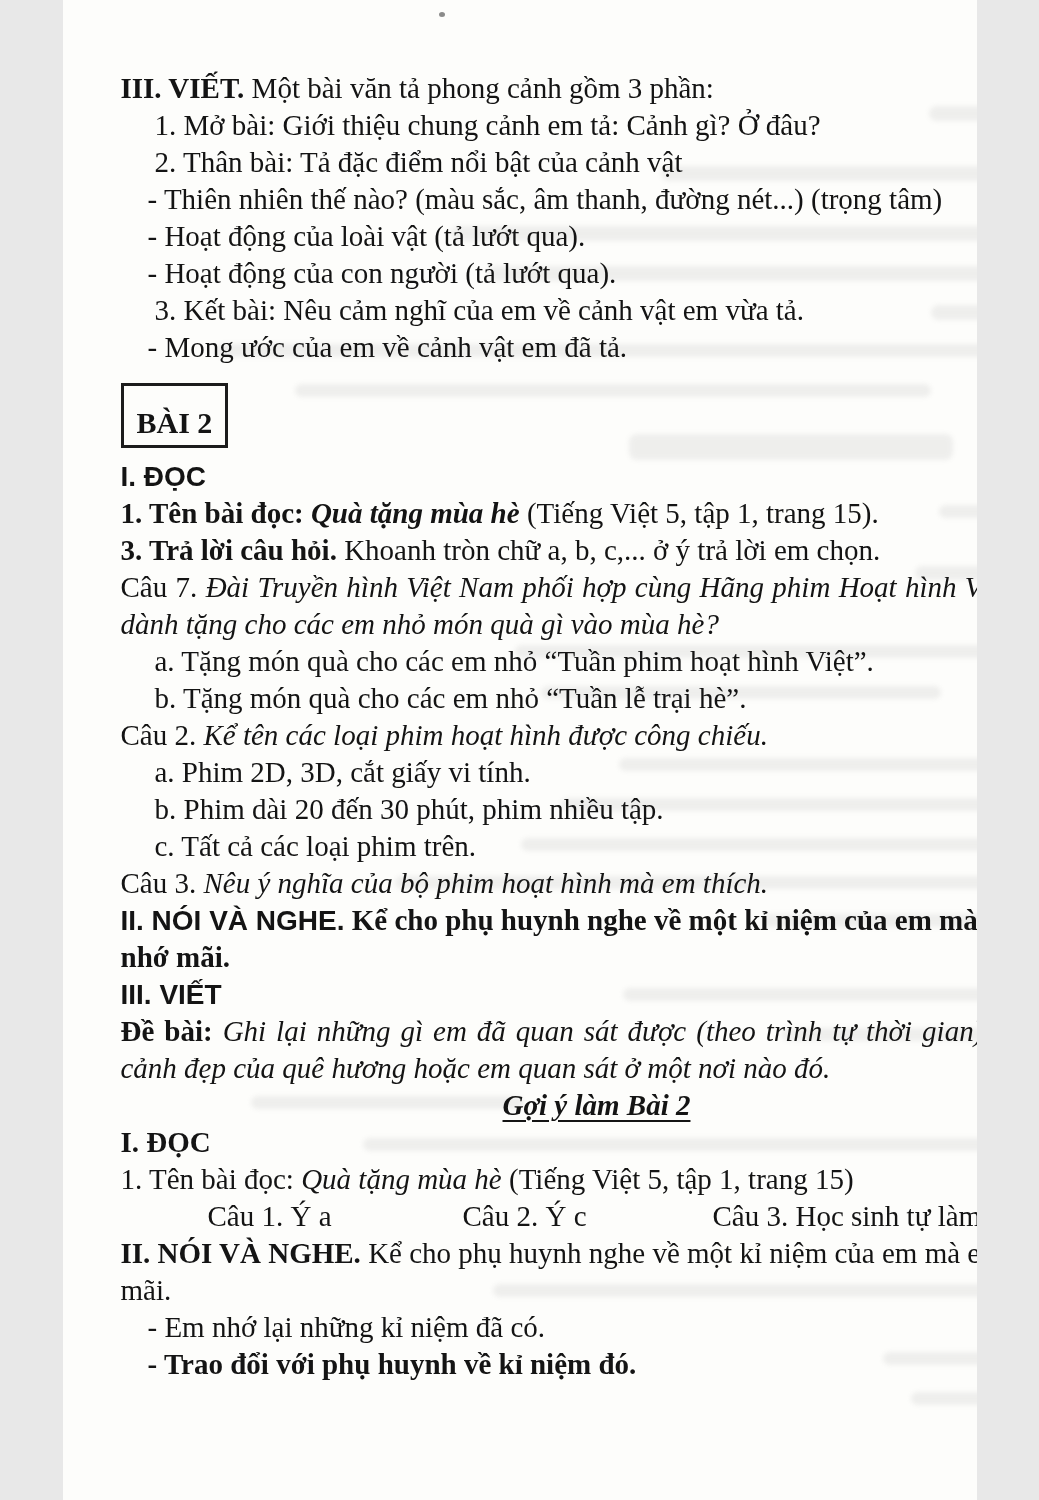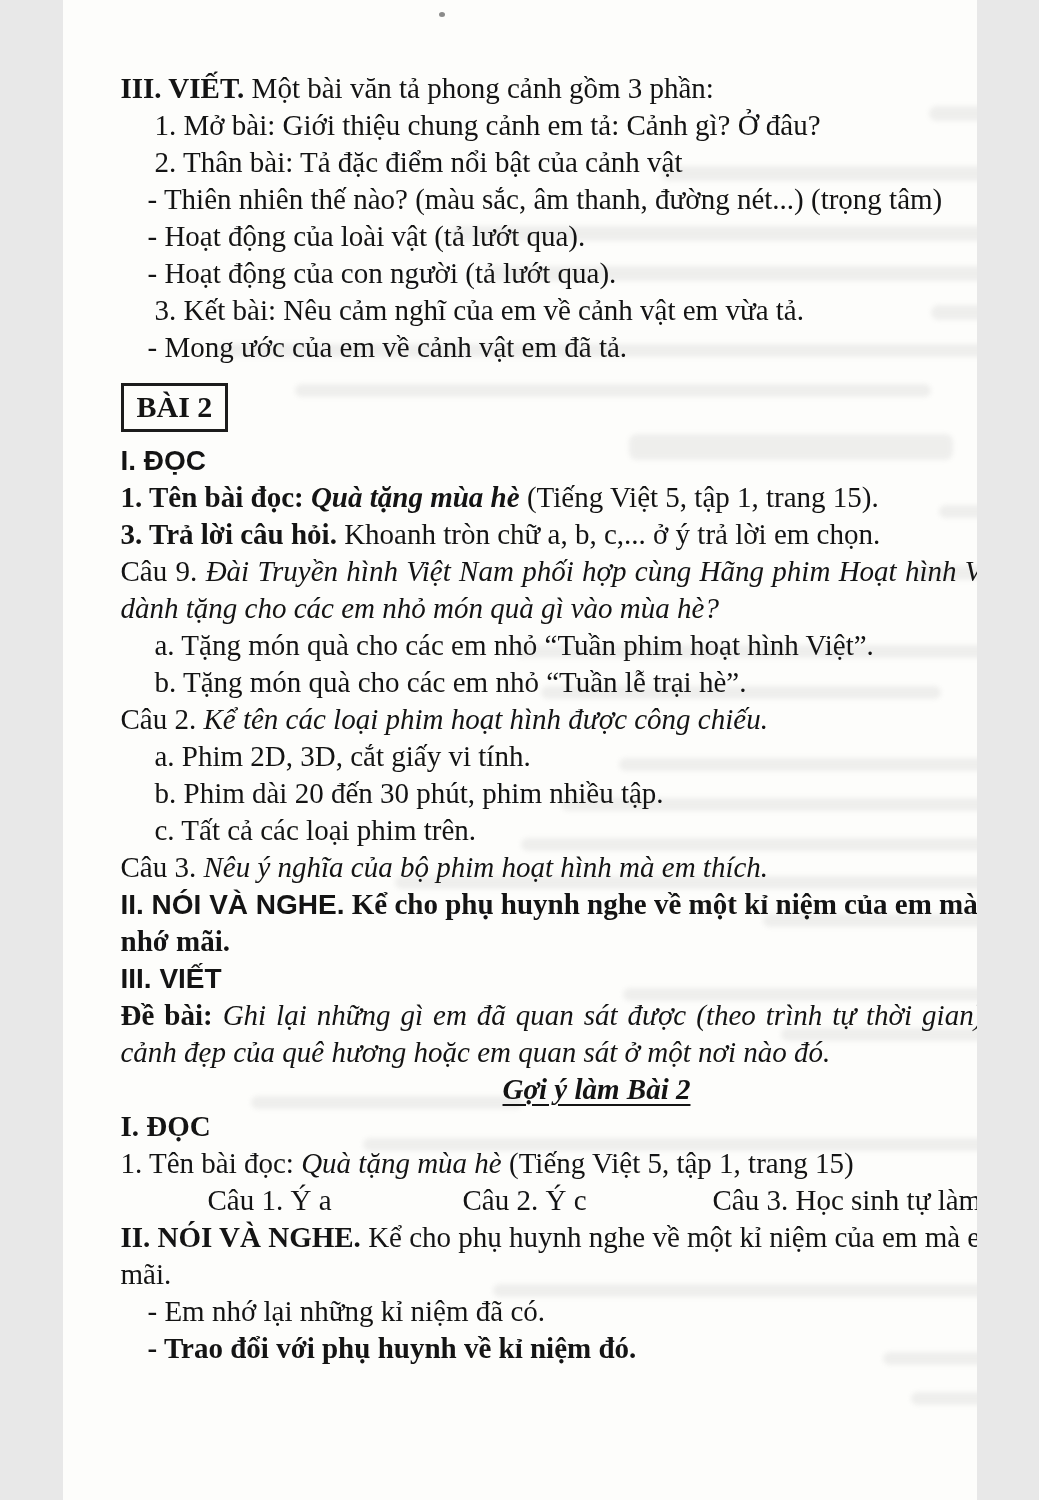--- a/index.html
+++ b/index.html
@@ -30,21 +30,21 @@
   .sans { font-family: "Liberation Sans", sans-serif; font-weight: bold; font-size: 28px; }
   .in-num  { padding-left: 34px; }
   .in-dash { padding-left: 27px; }
   .in-opt  { padding-left: 34px; }
   .just { text-align: justify; }
   .center { text-align: center; }
   .badge-wrap { margin: 17px 0 10px; }
   .badge {
     display: inline-block;
     border: 3px solid #1c1c1c;
-    padding: 0 13px 2px;
+    padding: 16px 13px 2px;
     font-weight: bold;
     font-size: 30px;
     line-height: 41px;
   }
   .answer-row { display: flex; padding-left: 87px; }
   .answer-row .c1 { width: 255px; }
   .answer-row .c2 { width: 250px; }
   .page-number {
     position: absolute;
     top: 1426px;
@@ -109,21 +109,21 @@
     <p class="l in-dash">- Mong ước của em về cảnh vật em đã tả.</p>
 
     <div class="badge-wrap">
       <span class="badge">BÀI 2</span>
     </div>
 
     <p class="l sans">I. ĐỌC</p>
     <p class="l"><span class="b">1. Tên bài đọc: </span><span class="b i">Quà tặng mùa hè</span><span> (Tiếng Việt 5, tập 1, trang 15).</span></p>
     <p class="l"><span class="b">3. Trả lời câu hỏi.</span><span> Khoanh tròn chữ a, b, c,... ở ý trả lời em chọn.</span></p>
 
-    <p class="l just"><span>Câu 9. </span><span class="i">Đài Truyền hình Việt Nam phối hợp cùng Hãng phim Hoạt hình Việt Nam dành tặng cho các em nhỏ món quà gì vào mùa hè?</span></p>
+    <p class="l just"><span>Câu 7. </span><span class="i">Đài Truyền hình Việt Nam phối hợp cùng Hãng phim Hoạt hình Việt Nam dành tặng cho các em nhỏ món quà gì vào mùa hè?</span></p>
     <p class="l in-opt">a. Tặng món quà cho các em nhỏ “Tuần phim hoạt hình Việt”.</p>
     <p class="l in-opt">b. Tặng món quà cho các em nhỏ “Tuần lễ trại hè”.</p>
 
     <p class="l"><span>Câu 2. </span><span class="i">Kể tên các loại phim hoạt hình được công chiếu.</span></p>
     <p class="l in-opt">a. Phim 2D, 3D, cắt giấy vi tính.</p>
     <p class="l in-opt">b. Phim dài 20 đến 30 phút, phim nhiều tập.</p>
     <p class="l in-opt">c. Tất cả các loại phim trên.</p>
 
     <p class="l"><span>Câu 3. </span><span class="i">Nêu ý nghĩa của bộ phim hoạt hình mà em thích.</span></p>
 

